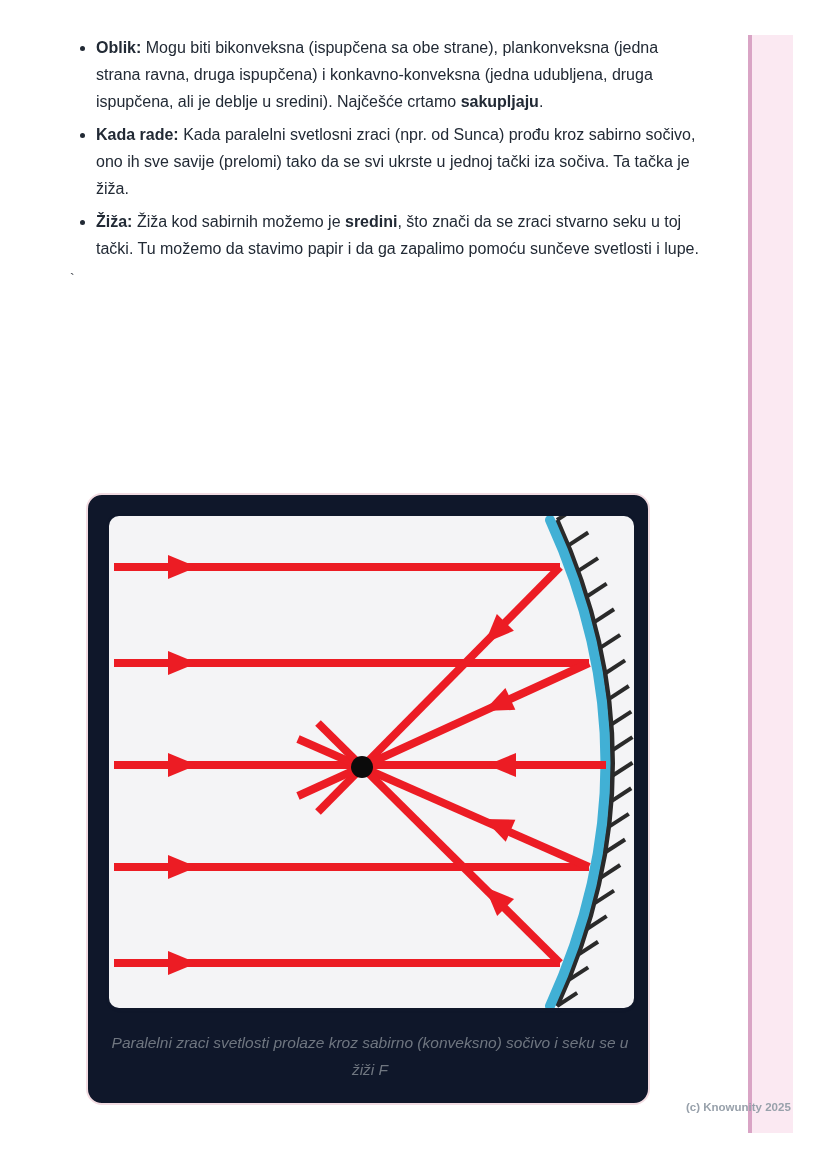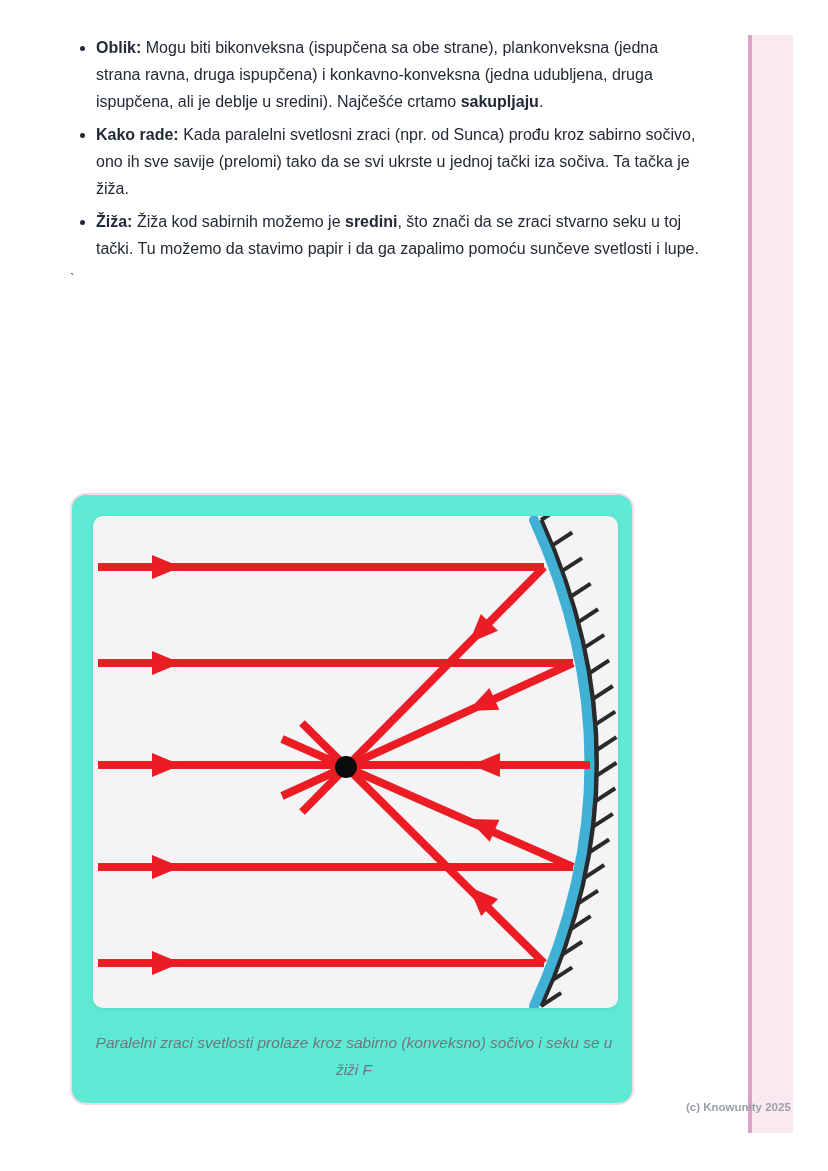--- a/index.html
+++ b/index.html
@@ -47,28 +47,28 @@
 </head>
 <body>
 
 <div class="stripe" style="background: rgb(251, 233, 242); border-left-color: rgb(217, 164, 197);"></div>
 
 <div class="content">
 
 
   <ul class="points">
     <li><b>Oblik:</b><span> Mogu biti bikonveksna (ispupčena sa obe strane), plankonveksna (jedna strana ravna, druga ispupčena) i konkavno-konveksna (jedna udubljena, druga ispupčena, ali je deblje u sredini). Najčešće crtamo </span><b>sakupljaju</b><span>.</span></li>
-    <li><b>Kako rade:</b><span> Kada paralelni svetlosni zraci (npr. od Sunca) prođu kroz sabirno sočivo, ono ih sve savije (prelomi) tako da se svi ukrste u jednoj tački iza sočiva. Ta tačka je žiža.</span></li>
+    <li><b>Kada rade:</b><span> Kada paralelni svetlosni zraci (npr. od Sunca) prođu kroz sabirno sočivo, ono ih sve savije (prelomi) tako da se svi ukrste u jednoj tački iza sočiva. Ta tačka je žiža.</span></li>
     <li><b>Žiža:</b><span> Žiža kod sabirnih možemo je </span><b>sredini</b><span>, što znači da se zraci stvarno seku u toj tački. Tu možemo da stavimo papir i da ga zapalimo pomoću sunčeve svetlosti i lupe.</span></li>
   </ul>
 
   <div class="stray">`</div>
 </div>
 
-<div class="figure-card" style="background: #5eead4; border-color: rgb(242, 220, 226);">
+<div class="figure-card" style="background: #0f172a; border-color: rgb(242, 220, 226); margin-left: 16px;">
   <div class="diagram-panel" style="background: rgb(244, 244, 246);">
     <svg id="diagram-svg" xmlns="http://www.w3.org/2000/svg" width="525" height="492" viewBox="0 0 525 492">
         <line x1="448" y1="4" x2="468.12809363069016" y2="-9.071336840360651" stroke="#2a2a2a" stroke-width="4"></line>
         <line x1="459.06925207756234" y1="29.578947368421055" x2="479.1973457082525" y2="16.507610528060404" stroke="#2a2a2a" stroke-width="4"></line>
         <line x1="468.90858725761774" y1="55.157894736842096" x2="489.0366808883079" y2="42.086557896481445" stroke="#2a2a2a" stroke-width="4"></line>
         <line x1="477.51800554016614" y1="80.73684210526315" x2="497.6460991708563" y2="67.66550526490249" stroke="#2a2a2a" stroke-width="4"></line>
         <line x1="484.8975069252078" y1="106.3157894736842" x2="505.02560055589794" y2="93.24445263332356" stroke="#2a2a2a" stroke-width="4"></line>
         <line x1="491.0470914127425" y1="131.89473684210526" x2="511.17518504343263" y2="118.8234000017446" stroke="#2a2a2a" stroke-width="4"></line>
         <line x1="495.96675900277" y1="157.4736842105263" x2="516.0948526334602" y2="144.40234737016564" stroke="#2a2a2a" stroke-width="4"></line>
         <line x1="499.6565096952908" y1="183.05263157894734" x2="519.784603325981" y2="169.98129473858668" stroke="#2a2a2a" stroke-width="4"></line>

